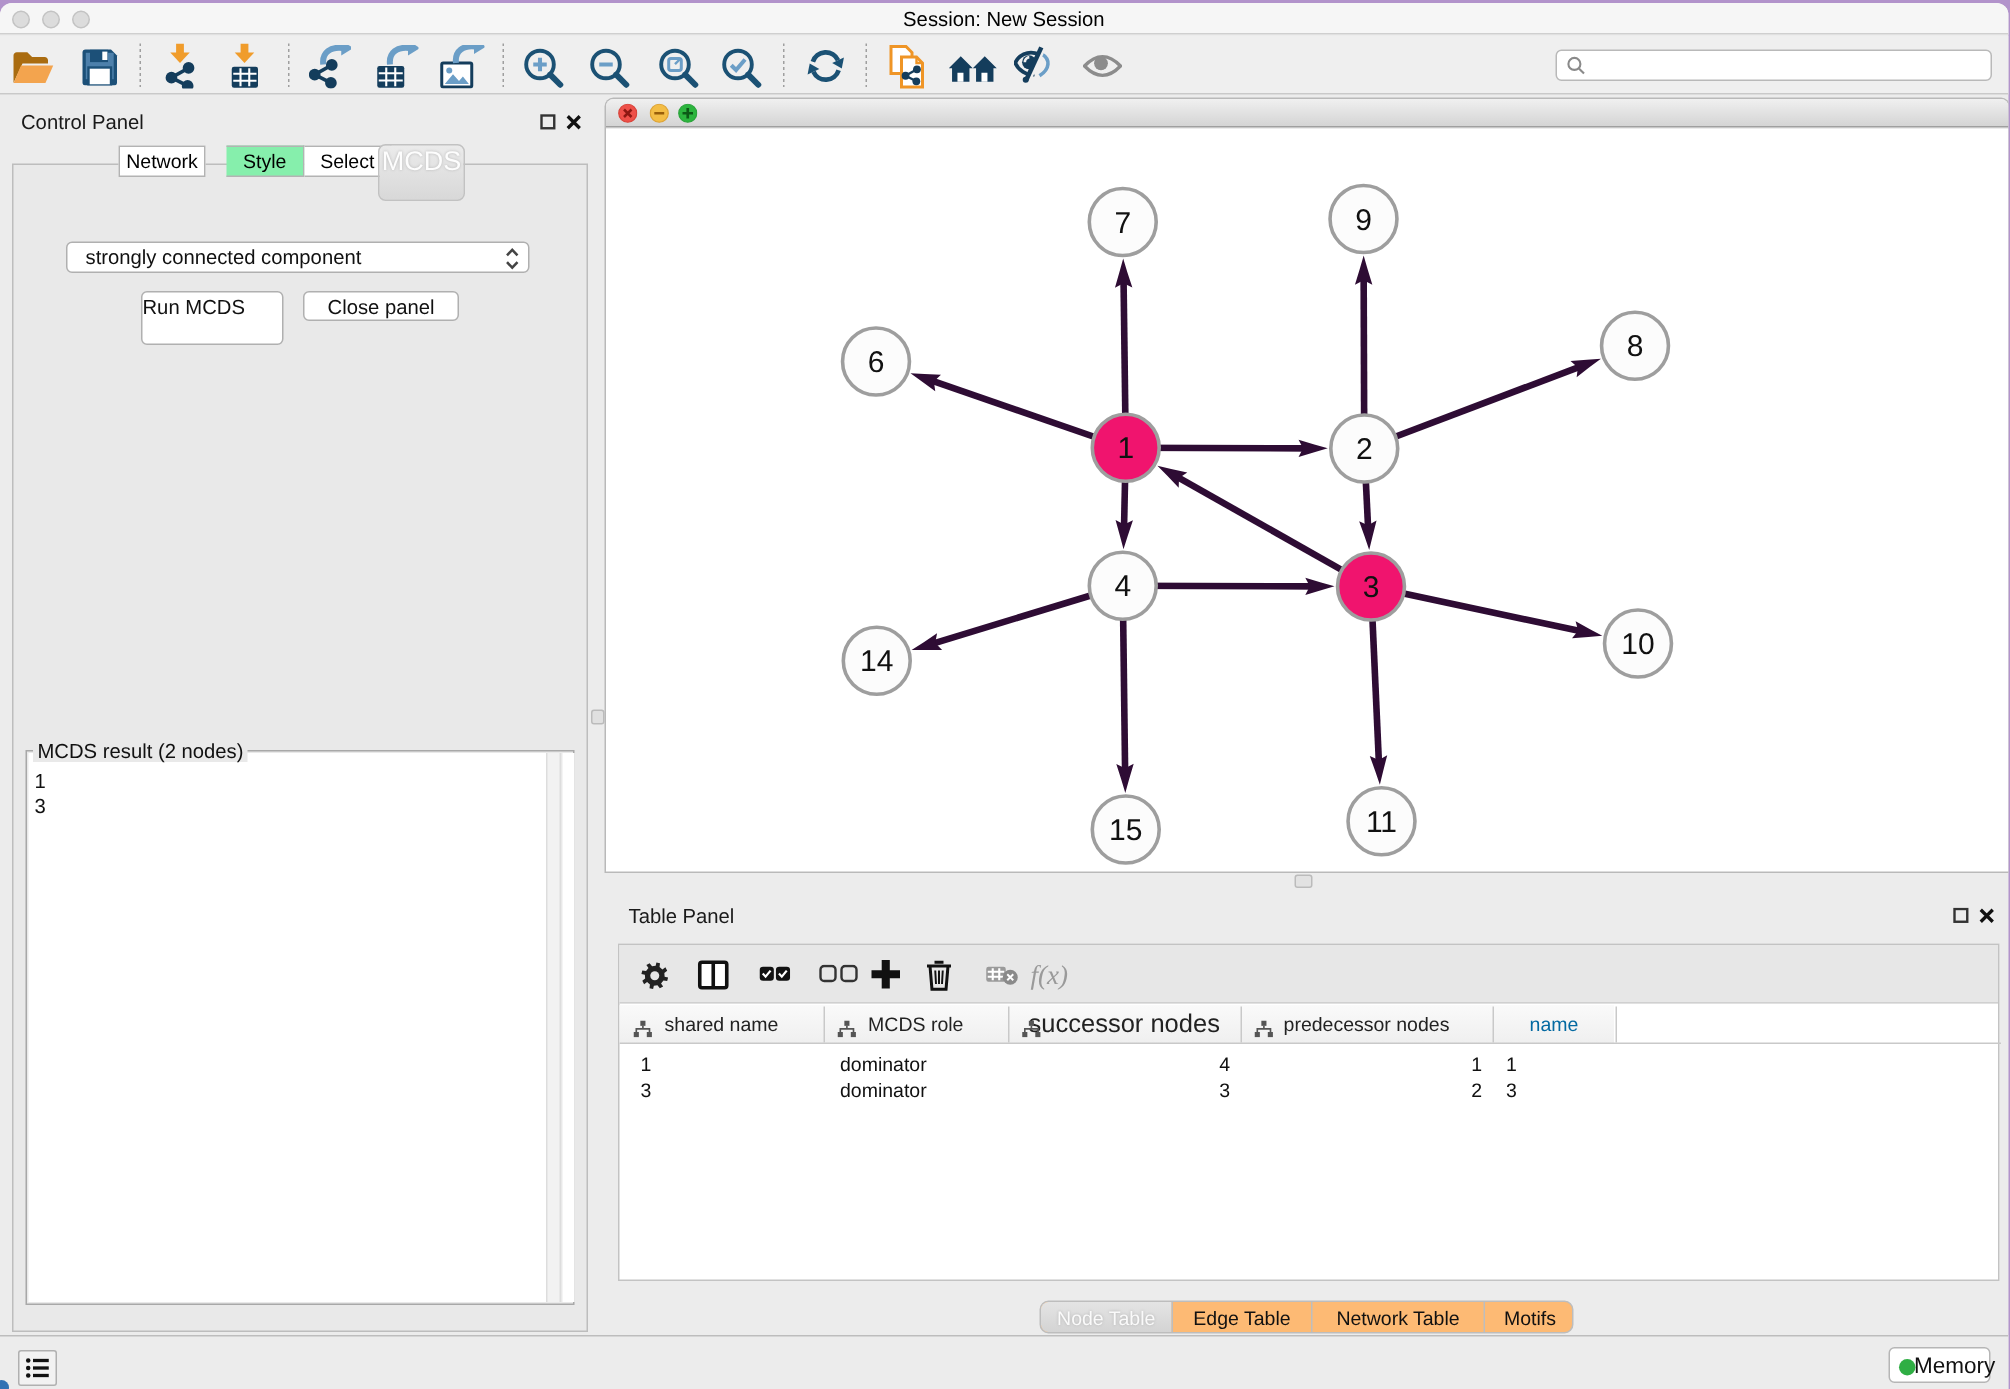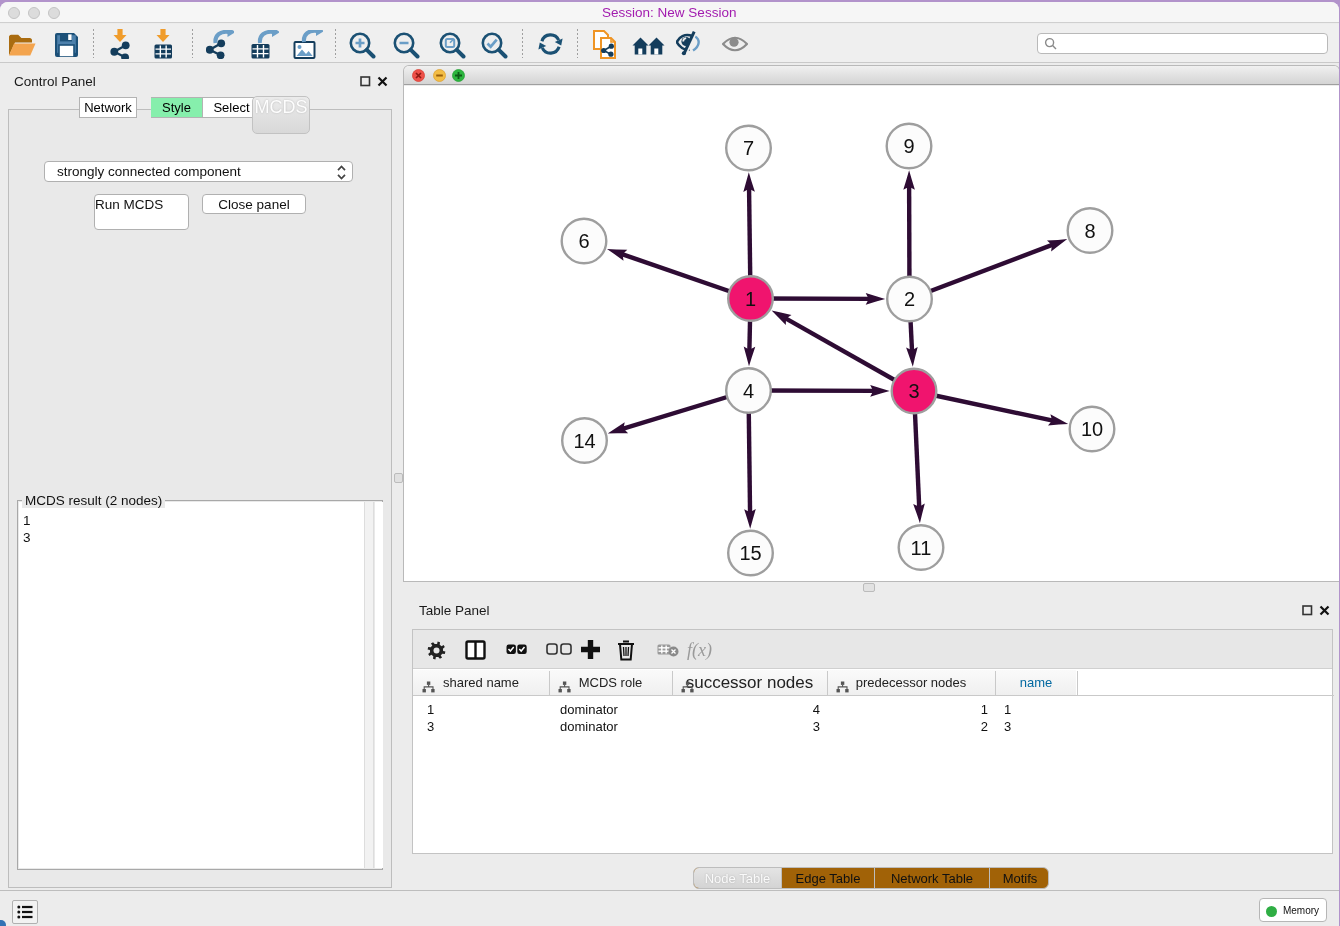--- a/index.html
+++ b/index.html
@@ -7,21 +7,21 @@
 .abs{position:absolute}
 </style></head>
 <body>
 
 <div class="abs" style="left:0;top:1.5px;width:1338.5px;height:924.5px;background:#ececec;border-radius:8px 8px 0 0;overflow:hidden">
 
   <div class="abs" style="left:0;top:0;width:100%;height:21.5px;background:#f6f6f6;border-bottom:1px solid #cfcfcf">
     <div class="abs" style="left:8px;top:5px;width:12px;height:12px;border-radius:50%;background:#dcdcdc;border:1px solid #c3c3c3"></div>
     <div class="abs" style="left:27.5px;top:5px;width:12px;height:12px;border-radius:50%;background:#dcdcdc;border:1px solid #c3c3c3"></div>
     <div class="abs" style="left:47.5px;top:5px;width:12px;height:12px;border-radius:50%;background:#dcdcdc;border:1px solid #c3c3c3"></div>
-    <div class="abs" style="left:0;top:3.5px;width:100%;text-align:center;font-size:13.5px;color:#a21caf">Session: New Session</div>
+    <div class="abs" style="left:0;top:3.5px;width:100%;text-align:center;font-size:13.5px;color:#000000">Session: New Session</div>
   </div>
 
   <div class="abs" style="left:0;top:22.5px;width:100%;height:39px;background:#efefef;border-bottom:1px solid #c9c9c9">
     <svg style="position:absolute;left:7px;top:7px" width="30" height="26" viewBox="0 0 30 26">
         <path d="M2 6 c0-1.2 1-2.2 2.2-2.2 h7 l3.2 3.2 h8.4 c1.2 0 2.2 1 2.2 2.2 v2.2 h-17 l-6 13 z" fill="#aa6c10"></path>
         <path d="M7 12.6 h21.5 l-5.2 11.8 h-21.2 z" fill="#f3a44e"></path>
       </svg>
       <svg style="position:absolute;left:53px;top:7px" width="27" height="26" viewBox="0 0 27 26">
         <path d="M2 4 a2 2 0 0 1 2-2 h17 l4 4 v18 a2 2 0 0 1 -2 2 h-19 a2 2 0 0 1 -2-2 z" fill="#1c5078"></path>
         <rect x="4.2" y="4.2" width="18.6" height="17.6" fill="#4d80ab"></rect>
@@ -343,38 +343,38 @@
       <div class="abs" style="left:259px;top:72px;width:148px;text-align:right;font-size:13px;color:#111">4</div>
       <div class="abs" style="left:414px;top:72px;width:161px;text-align:right;font-size:13px;color:#111">1</div>
       <div class="abs" style="left:591px;top:72px;font-size:13px;color:#111">1</div>
       <div class="abs" style="left:14px;top:88.5px;font-size:13px;color:#111">3</div>
       <div class="abs" style="left:147px;top:88.5px;font-size:13px;color:#111">dominator</div>
       <div class="abs" style="left:259px;top:88.5px;width:148px;text-align:right;font-size:13px;color:#111">3</div>
       <div class="abs" style="left:414px;top:88.5px;width:161px;text-align:right;font-size:13px;color:#111">2</div>
       <div class="abs" style="left:591px;top:88.5px;font-size:13px;color:#111">3</div>
     </div>
 
-    <div class="abs" style="left:289px;top:272px;width:356px;height:22px;background:#a16207;border:1px solid #bdbdbd;border-radius:6px;overflow:hidden">
+    <div class="abs" style="left:289px;top:272px;width:356px;height:22px;background:#fdba74;border:1px solid #bdbdbd;border-radius:6px;overflow:hidden">
       <div class="abs" style="left:0;top:0;width:88px;height:22px;background:linear-gradient(#e4e4e4,#d2d2d2);border-right:1px solid #bdbdbd;font-size:13px;text-align:center;line-height:21px;color:#fafafa;text-shadow:0 0 2px #b0b0b0">Node Table</div>
       <div class="abs" style="left:88px;top:0;width:93px;height:22px;border-right:1px solid #bdbdbd;font-size:13px;text-align:center;line-height:21px;color:#111">Edge Table</div>
       <div class="abs" style="left:181px;top:0;width:115px;height:22px;border-right:1px solid #bdbdbd;font-size:13px;text-align:center;line-height:21px;color:#111">Network Table</div>
       <div class="abs" style="left:296px;top:0;width:60px;height:22px;font-size:13px;text-align:center;line-height:21px;color:#111">Motifs</div>
     </div>
   </div>
 
   <div class="abs" style="left:0;top:888.5px;width:100%;height:36px;background:#ececec;border-top:1px solid #bdbdbd">
     <div class="abs" style="left:12px;top:9px;width:26px;height:24px;background:#f2f2f2;border:1px solid #b0b0b0;border-radius:2px">
       <svg width="16" height="14" style="position:absolute;left:4px;top:4px" viewBox="0 0 16 14">
         <circle cx="1.8" cy="2" r="1.5" fill="#111"></circle>
           <rect x="5" y="0.9" width="10.5" height="2.2" fill="#111"></rect>
         <circle cx="1.8" cy="7" r="1.5" fill="#111"></circle>
           <rect x="5" y="5.9" width="10.5" height="2.2" fill="#111"></rect>
         <circle cx="1.8" cy="12" r="1.5" fill="#111"></circle>
           <rect x="5" y="10.9" width="10.5" height="2.2" fill="#111"></rect>
       </svg>
     </div>
-    <div class="abs" style="left:1259px;top:7px;width:68px;height:24px;background:#fff;border:1px solid #b6b6b6;border-radius:4px;font-size:10px;color:#111;text-align:center;line-height:23px;padding-left:16px">Memory
+    <div class="abs" style="left:1259px;top:7px;width:68px;height:24px;background:#fff;border:1px solid #b6b6b6;border-radius:4px;font-size:15px;color:#111;text-align:center;line-height:23px;padding-left:16px">Memory
       <div class="abs" style="left:6px;top:6.5px;width:11px;height:11px;border-radius:50%;background:#2fae44"></div>
     </div>
   </div>
 </div>
 
 <div class="abs" style="left:-4px;top:920px;width:10px;height:10px;border-radius:50%;background:#3272b4"></div>
 
 </body></html>

